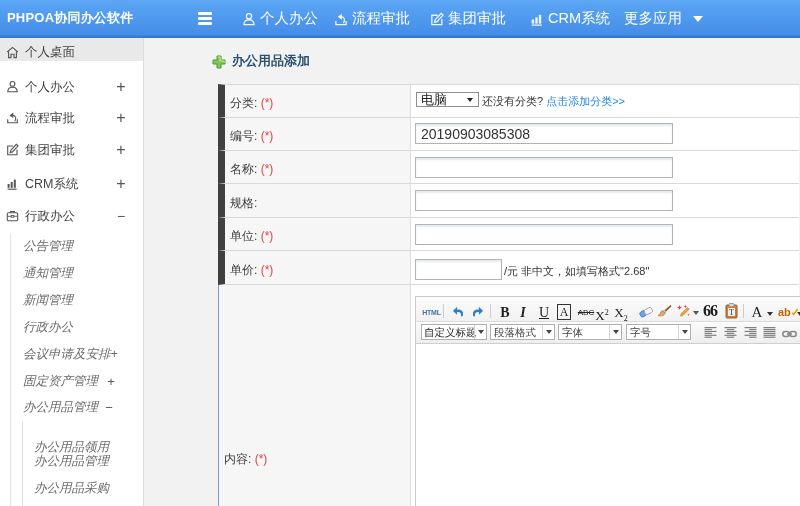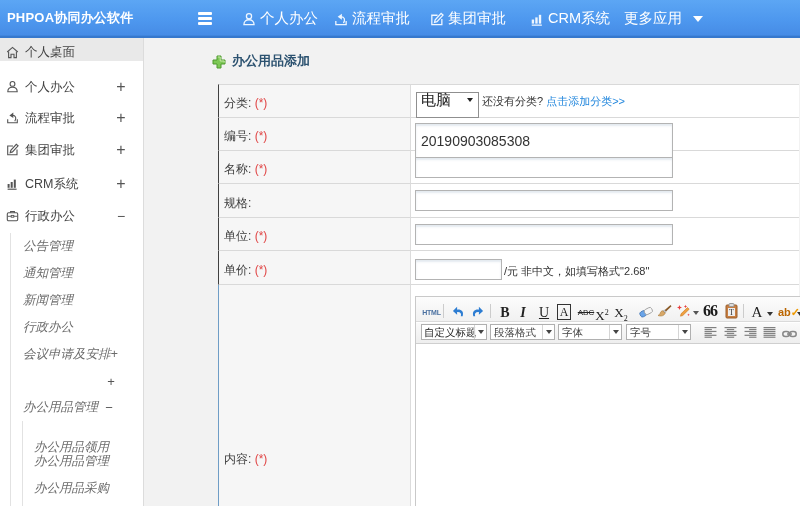--- a/index.html
+++ b/index.html
@@ -26,21 +26,21 @@
 .plus { position:absolute; left:114px; top:0; width:14px; text-align:center; color:#555; font-size:16px; font-weight:300; }
 .sub { position:absolute; left:0; width:143px; height:27px; line-height:27px; color:#6b6b6b; font-size:12.5px; }
 .sub .txt { position:absolute; left:23px;font-style:italic; }
 .vline { position:absolute; width:1px; background:#e2e2e2; }
 
 
 #content { position:absolute; left:145px; top:38px; width:655px; height:468px; background:#f2f2f2; }
 #title { position:absolute; left:232px; top:52px; font-size:13px; font-weight:bold; color:#2c5270; }
 
 
-.cellL { position:absolute; left:218px; width:192px; background:#f6f6f6; border-left:1px solid #404040; border-bottom:1px solid #d9d9d9; }
+.cellL { position:absolute; left:218px; width:192px; background:#f6f6f6; border-left:7px solid #404040; border-bottom:1px solid #d9d9d9; }
 .cellR { position:absolute; left:410px; width:389px; background:#fff; border-left:1px solid #dcdcdc; border-bottom:1px solid #d9d9d9; }
 .lbl { position:absolute; left:5px; color:#3d3d3d; font-size:12px; }
 .red { color:#e04545; }
 input.txt { position:absolute; border:1px solid #b3b3b3; background:#fff; box-shadow:inset 0 2px 2px rgba(130,160,185,.22); font-family:"Liberation Sans",sans-serif; font-size:14px; color:#333; padding-left:5px; }
 
 
 #editor { position:absolute; left:415px; top:296px; width:600px; height:240px; border:1px solid #c9c9c9; background:#fff; }
 #tb1 { position:absolute; left:0; top:0; width:100%; height:25px; background:linear-gradient(#fcfcfc,#f1f1f1); border-bottom:1px solid #dadada; }
 #tb2 { position:absolute; left:0; top:26px; width:100%; height:21px; background:linear-gradient(#fafafa,#eeeeee); border-bottom:1px solid #cfcfcf; }
 .ti { position:absolute; top:3px; height:25px; line-height:25px; text-align:center; color:#222; }
@@ -155,20 +155,21 @@
 <div class="sub" style="top:287px;">
     <span class="txt">新闻管理</span>
   </div>
 <div class="sub" style="top:314px;">
     <span class="txt">行政办公</span>
   </div>
 <div class="sub" style="top:341px;">
     <span class="txt">会议申请及安排+</span>
   </div>
 <div class="sub" style="top:368px;">
+    <span class="txt">固定资产管理</span>
     <span class="plus" style="left:104px; font-size:13px;">+</span>
   </div>
 <div class="sub" style="top:394px;">
     <span class="txt">办公用品管理</span>
     <span class="plus" style="left:102px; font-size:13px;">−</span>
   </div>
 <div class="vline" style="left:22px; top:421px; height:85px;"></div>
 <div class="sub" style="top:434px;">
     <span class="txt" style="left:34px;">办公用品领用</span>
   </div>
@@ -215,24 +216,24 @@
 <div class="cellL" style="top:251px; height:34px;">
     <span class="lbl" style="top:11px;">单价: <span class="red">(*)</span></span>
   </div>
 <div class="cellR" style="top:251px; height:34px;"></div>
 
 <div class="cellL" style="top:285px; height:221px; border-left:1px solid #6f9dc6; border-bottom:none;">
     <span class="lbl" style="top:166px;">内容: <span class="red">(*)</span></span>
   </div>
 <div class="cellR" style="top:285px; height:221px; border-bottom:none;"></div>
 
-<div class="abs" style="left:416px; top:92px; width:63px; height:26px; border:1px solid #8f8f8f; background:#fff; font-size:15px; line-height:13px; color:#222;"><span style="padding-left:4px;">电脑</span><span style="position:absolute; right:5px; top:5px; width:0; height:0; border-left:3.5px solid transparent; border-right:3.5px solid transparent; border-top:4.5px solid #222;"></span></div>
+<div class="abs" style="left:416px; top:92px; width:63px; height:15px; border:1px solid #8f8f8f; background:#fff; font-size:13px; line-height:13px; color:#222;"><span style="padding-left:4px;">电脑</span><span style="position:absolute; right:5px; top:5px; width:0; height:0; border-left:3.5px solid transparent; border-right:3.5px solid transparent; border-top:4.5px solid #222;"></span></div>
 <div class="abs" style="left:482px; top:94px; font-size:11px; color:#333;">还没有分类? <span style="color:#2387dd;">点击添加分类&gt;&gt;</span></div>
 
-<input class="txt" style="left: 415px; top: 123px; width: 258px; height: 35px;" value="20190903085308">
+<input class="txt" style="left: 415px; top: 123px; width: 258px; height: 21px;" value="20190903085308">
 <input class="txt" style="left: 415px; top: 157px; width: 258px; height: 21px;">
 <input class="txt" style="left: 415px; top: 190px; width: 258px; height: 21px;">
 <input class="txt" style="left: 415px; top: 224px; width: 258px; height: 21px;">
 <input class="txt" style="left: 415px; top: 259px; width: 87px; height: 21px;">
 <div class="abs" style="left:504px; top:264px; font-size:11px; color:#333;">/元 非中文，如填写格式"2.68"</div>
 
 <div id="editor">
   <div id="tb1"></div>
   <div id="tb2"></div>
 

